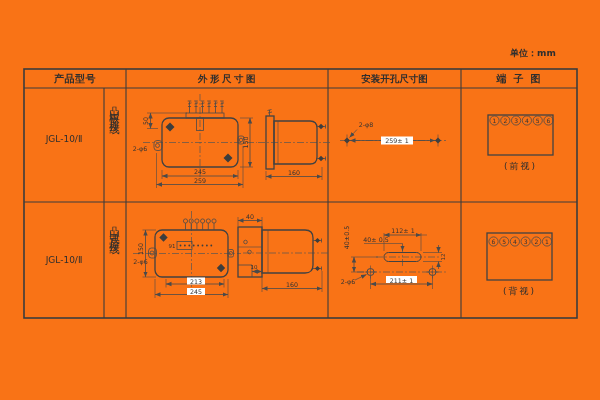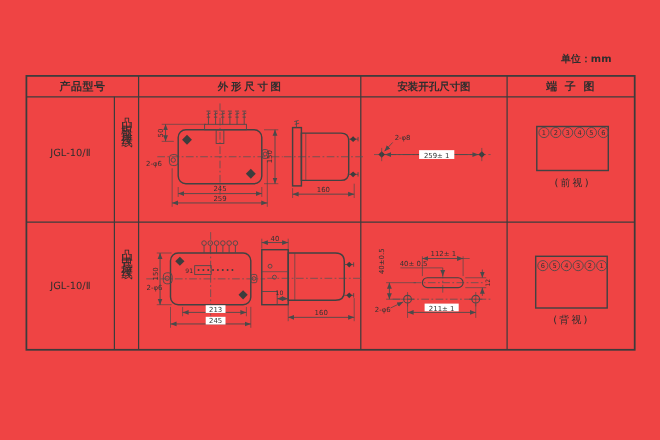--- a/index.html
+++ b/index.html
@@ -1,16 +1,16 @@
 <!DOCTYPE html>
 <html><head>
 <meta charset="utf-8">
 <style>
   html,body{margin:0;padding:0;background:#fff;}
-  .page{position:relative;width:600px;height:400px;background:#ef4444;overflow:hidden;
+  .page{position:relative;width:600px;height:400px;background:#f97316;overflow:hidden;
         font-family:"DejaVu Sans",sans-serif;}
   svg{position:absolute;left:0;top:0;}
   .grid{stroke:#3c3c3c;stroke-width:1.1;fill:none}
   .gridx{stroke:#3c3c3c;stroke-width:1.6;fill:none}
   .m{stroke:#424242;stroke-width:1.3;fill:none}
   .t{stroke:#4a4a4a;stroke-width:.8;fill:none}
   .tt{stroke:#4a4a4a;stroke-width:.6;fill:none}
   .cl{stroke:#555;stroke-width:.7;stroke-dasharray:7 2.2 1.6 2.2;fill:none}
   .d{stroke:#4a4a4a;stroke-width:.8;fill:none;marker-start:url(#as);marker-end:url(#ae)}
   .dl{stroke:#4a4a4a;stroke-width:.7;fill:none;marker-end:url(#ae)}

